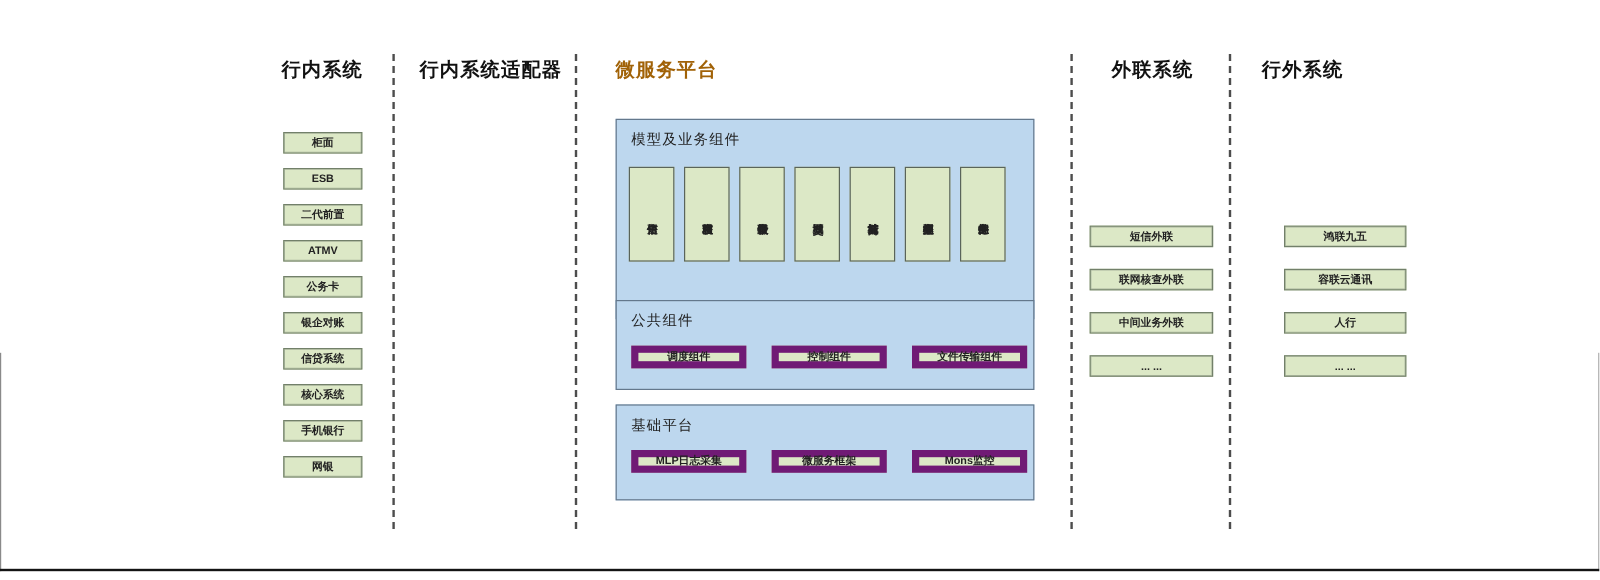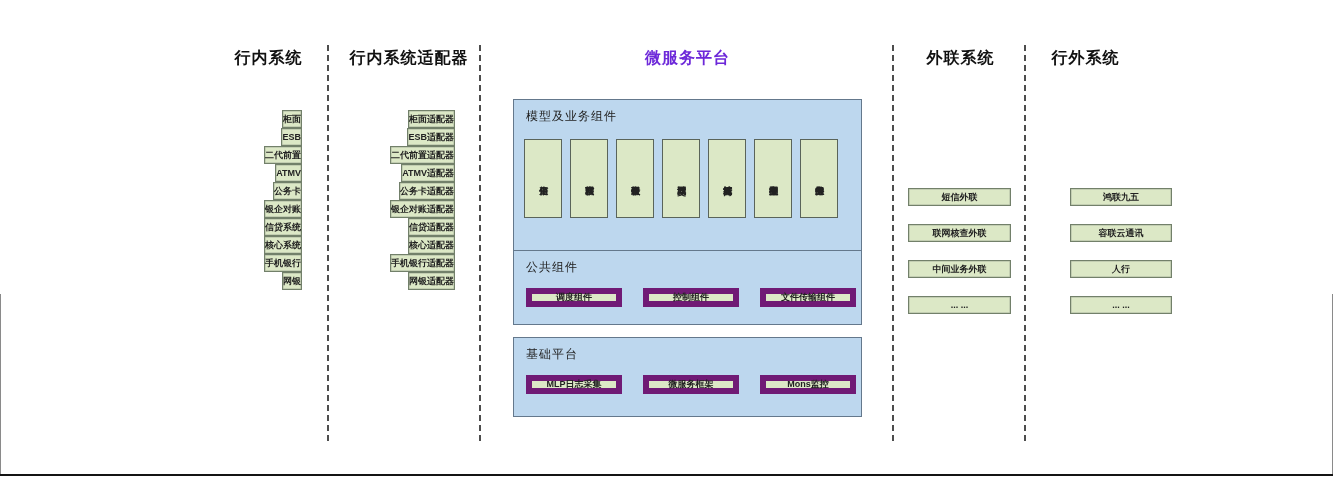--- a/index.html
+++ b/index.html
@@ -14,21 +14,21 @@
   .col-header{
     position:absolute;top:48px;height:22px;
     font-size:16px;font-weight:bold;text-align:center;
     letter-spacing:1px;color:#111;
   }
   .dashed-sep{
     position:absolute;top:45px;height:400px;width:2px;
     background:repeating-linear-gradient(to bottom,#4d4d4d 0 6px,transparent 6px 10px);
   }
   .vstack{position:absolute;display:flex;flex-direction:column;}
-  .gap12{align-items:flex-end;}
+  .gap12{gap:12px;}
   .gap18{gap:18px;}
   .node{
     box-sizing:border-box;
     height:18px;
     background:#dce8c6;
     border:1px solid #72806a;
     box-shadow:0 0 0 0.5px #a9b49d inset;
     display:flex;align-items:center;justify-content:center;
     font-size:9px;font-weight:bold;color:#222;
     white-space:nowrap;
@@ -64,22 +64,22 @@
   .hnode{
     box-sizing:border-box;
     width:96px;height:19px;
     background:#dce8c6;
     border:6px solid #701a75;
     display:flex;align-items:center;justify-content:center;
     font-size:9px;font-weight:bold;color:#222;
   }
   .platform-title{
     position:absolute;left:513px;top:48px;width:349px;height:22px;
-    font-size:16px;font-weight:bold;text-align:center;
-    letter-spacing:1px;color:#6d28d9;
+    font-size:16px;font-weight:bold;text-align:left;
+    letter-spacing:1px;color:#a16207;
   }
   .bottom-rule{
     position:absolute;left:0;right:0;top:474px;height:2px;background:#141414;
   }
   .edge-line{
     position:absolute;top:294px;height:182px;width:1px;background:#8a8a8a;
   }
 </style>
 </head>
 <body>
@@ -103,32 +103,20 @@
     <div class="node">二代前置</div>
     <div class="node">ATMV</div>
     <div class="node">公务卡</div>
     <div class="node">银企对账</div>
     <div class="node">信贷系统</div>
     <div class="node">核心系统</div>
     <div class="node">手机银行</div>
     <div class="node">网银</div>
   </div>
 
-  <div class="vstack gap12" style="left:352px;top:110px;width:103px;">
-    <div class="node">柜面适配器</div>
-    <div class="node">ESB适配器</div>
-    <div class="node">二代前置适配器</div>
-    <div class="node">ATMV适配器</div>
-    <div class="node">公务卡适配器</div>
-    <div class="node">银企对账适配器</div>
-    <div class="node">信贷适配器</div>
-    <div class="node">核心适配器</div>
-    <div class="node">手机银行适配器</div>
-    <div class="node">网银适配器</div>
-  </div>
 
   <div class="panel" style="top:99px;height:167px;">
     <div class="panel-title">模型及业务组件</div>
     <div class="vnode-row">
       <div class="vnode">短信平台</div>
       <div class="vnode">联网核查</div>
       <div class="vnode">银联及银行卡</div>
       <div class="vnode">同城票交</div>
       <div class="vnode">城商行清算</div>
       <div class="vnode">中间业务模型</div>

